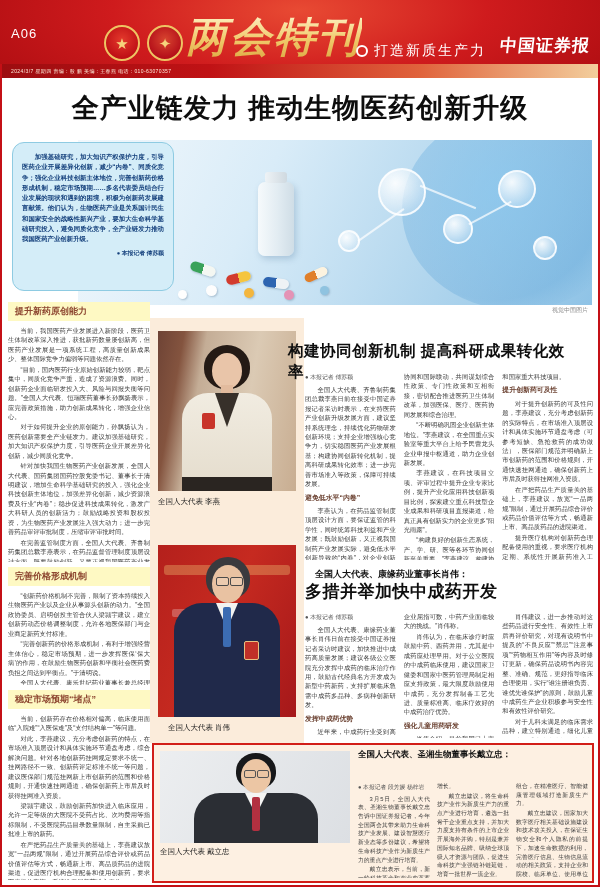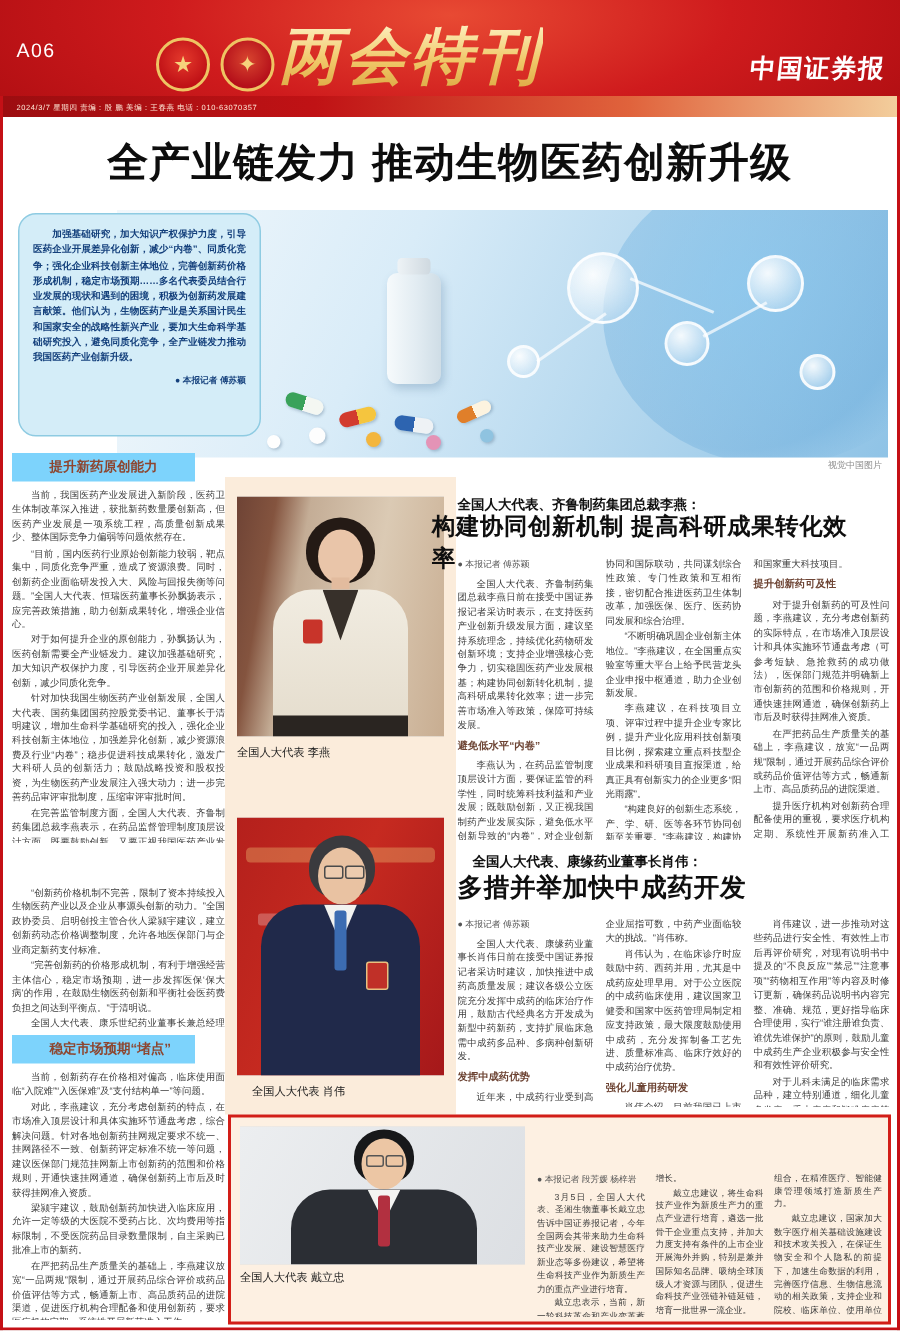--- a/index.html
+++ b/index.html
@@ -50,22 +50,22 @@
     background:linear-gradient(90deg,#eef3f6,#cfd9e0);}
   .pill{position:absolute;border-radius:999px;box-shadow:1px 1px 2px rgba(60,90,120,.3);}
   .tab{position:absolute;border-radius:50%;box-shadow:1px 1px 2px rgba(60,90,120,.3);}
   .credit{position:absolute;right:12px;top:306px;font-size:6px;color:#8c8c8c;}
   
   .intro-box{position:absolute;left:12px;top:142px;width:162px;height:149px;box-sizing:border-box;
     background:#d4edf8;border:1.5px solid #8ecbe2;border-radius:12px;padding:9px 9px 6px;z-index:5;}
   .intro-text{font-size:6.4px;line-height:1.6;color:#14407c;font-weight:bold;text-align:justify;text-indent:2em;margin:0;}
   .intro-byline{font-size:5.8px;color:#14407c;font-weight:bold;text-align:right;margin-top:5px;}
   
-  .secbar{position:absolute;left:8px;width:122px;height:19px;background:#7dd3fc;color:#8d4630;
-    font-size:9px;font-weight:bold;line-height:19px;padding-left:25px;box-sizing:border-box;}
+  .secbar{position:absolute;left:8px;width:142px;height:19px;background:#fef9c3;color:#8d4630;
+    font-size:9px;font-weight:bold;line-height:19px;padding-left:7px;box-sizing:border-box;}
   .ltext{position:absolute;left:8px;width:142px;overflow:hidden;}
   .ltext p,.col p{margin:0 0 1px;font-size:6.3px;line-height:1.5;color:#3b3b3b;text-align:justify;}
   p.p{text-indent:2em;}
   p.pc{text-indent:0;}
   p.h{font-weight:bold;color:#6d4434;font-size:6.9px;margin:4px 0 3px;text-indent:0;}
   p.byline{text-indent:0;color:#555;margin:1px 0 3px;font-size:5.9px;}
   
   .panel{position:absolute;left:150px;top:318px;width:154px;height:425px;background:#fbecdb;}
   .photo{position:absolute;overflow:hidden;background:#ddd;}
   .caption{position:absolute;text-align:left;font-size:7.5px;color:#222;}
@@ -83,20 +83,24 @@
 </head>
 <body>
 
 <div class="page">
 
   <div class="banner">
     <div class="edition">A06</div>
     <div class="emblem e1">★</div>
     <div class="emblem e2">✦</div>
     <div class="banner-title">两会特刊</div>
+    <div class="banner-sub">
+      <span class="ring"></span>
+      <span>打造新质生产力</span>
+    </div>
     <div class="masthead">中国证券报</div>
   </div>
   <div class="banner-strip"></div>
   <div class="dateline">2024/3/7 星期四 责编：殷 鹏 美编：王春燕 电话：010-63070357</div>
 
   <div class="edge l"></div>
   <div class="edge r"></div>
   <div class="edge b"></div>
 
   <div class="main-headline">全产业链发力  推动生物医药创新升级</div>
@@ -131,20 +135,21 @@
 
   <div class="secbar" style="top:302px;">提升新药原创能力</div>
   <div class="ltext" style="top:326px;height:236px;">
 
   <p class="p">当前，我国医药产业发展进入新阶段，医药卫生体制改革深入推进，获批新药数量屡创新高，但医药产业发展是一项系统工程，高质量创新成果少、整体国际竞争力偏弱等问题依然存在。</p>
       <p class="p">“目前，国内医药行业原始创新能力较弱，靶点集中，同质化竞争严重，造成了资源浪费。同时，创新药企业面临研发投入大、风险与回报失衡等问题。”全国人大代表、恒瑞医药董事长孙飘扬表示，应完善政策措施，助力创新成果转化，增强企业信心。</p>
       <p class="p">对于如何提升企业的原创能力，孙飘扬认为，医药创新需要全产业链发力。建议加强基础研究，加大知识产权保护力度，引导医药企业开展差异化创新，减少同质化竞争。</p>
       <p class="p">针对加快我国生物医药产业创新发展，全国人大代表、国药集团国药控股党委书记、董事长于清明建议，增加生命科学基础研究的投入，强化企业科技创新主体地位，加强差异化创新，减少资源浪费及行业“内卷”；稳步促进科技成果转化，激发广大科研人员的创新活力；鼓励战略投资和股权投资，为生物医药产业发展注入强大动力；进一步完善药品审评审批制度，压缩审评审批时间。</p>
       <p class="p">在完善监管制度方面，全国人大代表、齐鲁制药集团总裁李燕表示，在药品监督管理制度顶层设计方面，既要鼓励创新，又要正视我国医药产业发展的实际，在企业创新遇到问题时给予指导，避免低水平“创新”。建议国家有关部门加强政策协同和国际联动，共同谋划综合性政策、专门性政策并互相衔接，加强医保、医疗、医药协同发展和综合治理。</p>
     </div>
+  <div class="secbar" style="top:567px;">完善价格形成机制</div>
   <div class="ltext" style="top:591px;height:94px;">
 
   <p class="p">“创新药价格机制不完善，限制了资本持续投入生物医药产业以及企业从事源头创新的动力。”全国政协委员、启明创投主管合伙人梁颕宇建议，建立创新药动态价格调整制度，允许各地医保部门与企业商定新药支付标准。</p>
       <p class="p">“完善创新药的价格形成机制，有利于增强经营主体信心，稳定市场预期，进一步发挥医保‘保大病’的作用，在鼓励生物医药创新和平衡社会医药费负担之间达到平衡点。”于清明说。</p>
       <p class="p">全国人大代表、康乐世纪药业董事长兼总经理王春香建议，给予创新产品合理的价格空间，让创新型企业获得合理利润回报，更好地激励行业创新。</p>
     </div>
   <div class="secbar" style="top:690px;">稳定市场预期“堵点”</div>
   <div class="ltext" style="top:714px;height:166px;">
 
   <p class="p">当前，创新药存在价格相对偏高，临床使用面临“入院难”“入医保难”及“支付结构单一”等问题。</p>
@@ -175,21 +180,20 @@
     <div class="pp" style="left:54px;top:20px;width:32px;height:38px;border-radius:50%;background:#e9c2a2;"></div>
     <div class="pp" style="left:58px;top:32px;width:11px;height:7px;border:1px solid #4a4a4a;border-radius:2px;background:rgba(255,255,255,.15);"></div>
     <div class="pp" style="left:72px;top:32px;width:11px;height:7px;border:1px solid #4a4a4a;border-radius:2px;background:rgba(255,255,255,.15);"></div>
     <div class="pp" style="left:16px;top:58px;width:106px;height:114px;border-radius:28px 28px 0 0;background:#20294a;"></div>
     <div class="pp" style="left:58px;top:58px;width:22px;height:26px;background:#f2f2f0;clip-path:polygon(0 0,100% 0,50% 100%);"></div>
     <div class="pp" style="left:65px;top:62px;width:8px;height:40px;background:#3c6cb2;border-radius:2px;"></div>
     <div class="pp" style="left:86px;top:96px;width:13px;height:17px;border-radius:2px;background:#c03028;border:1px solid #e8c080;"></div>
   </div>
   <div class="caption" style="left:168px;top:723px;width:138px;">全国人大代表 肖伟</div>
 
-  <div class="kicker" style="left:305px;top:330px;width:288px;">全国人大代表、齐鲁制药集团总裁李燕：</div>
   <div class="headline2" style="left:288px;top:341px;width:290px;font-size:15.5px;">构建协同创新机制 提高科研成果转化效率</div>
   <div class="cols" style="left:305px;top:372px;width:288px;height:188px;">
     <div class="col">
 
     <p class="byline">● 本报记者 傅苏颖</p>
         <p class="p">全国人大代表、齐鲁制药集团总裁李燕日前在接受中国证券报记者采访时表示，在支持医药产业创新升级发展方面，建议坚持系统理念，持续优化药物研发创新环境；支持企业增强核心竞争力，切实稳固医药产业发展根基；构建协同创新转化机制，提高科研成果转化效率；进一步完善市场准入等政策，保障可持续发展。</p>
         <p class="h">避免低水平“内卷”</p>
         <p class="p">李燕认为，在药品监管制度顶层设计方面，要保证监管的科学性，同时统筹科技利益和产业发展；既鼓励创新，又正视我国制药产业发展实际，避免低水平创新导致的“内卷”，对企业创新遇到的问题给予指导。</p>
       </div>
     <div class="col">
@@ -240,20 +244,21 @@
     <div class="pp" style="left:76px;top:2px;width:40px;height:36px;border-radius:50% 50% 44% 44%;background:#17181a;"></div>
     <div class="pp" style="left:81px;top:8px;width:30px;height:34px;border-radius:50%;background:#ecc6a4;"></div>
     <div class="pp" style="left:84px;top:19px;width:10px;height:6px;border:1px solid #555;border-radius:2px;"></div>
     <div class="pp" style="left:97px;top:19px;width:10px;height:6px;border:1px solid #555;border-radius:2px;"></div>
     <div class="pp" style="left:34px;top:42px;width:124px;height:50px;border-radius:26px 26px 0 0;background:#2b2e34;"></div>
     <div class="pp" style="left:85px;top:42px;width:22px;height:22px;background:#f4f4f2;clip-path:polygon(0 0,100% 0,50% 100%);"></div>
     <div class="pp" style="left:92px;top:46px;width:8px;height:34px;background:#b23040;border-radius:2px;"></div>
   </div>
   <div class="caption" style="left:160px;top:847px;width:190px;z-index:7;">全国人大代表 戴立忠</div>
 
+  <div class="kicker" style="left:358px;top:749px;width:230px;font-size:8.5px;z-index:7;">全国人大代表、圣湘生物董事长戴立忠：</div>
   <div class="cols" style="left:358px;top:782px;width:230px;height:96px;z-index:7;gap:7px;">
     <div class="col">
 
     <p style="font-size:5.8px;" class="byline">● 本报记者 段芳媛 杨梓岩</p>
         <p style="font-size:5.8px;" class="p">3月5日，全国人大代表、圣湘生物董事长戴立忠告诉中国证券报记者，今年全国两会其带来助力生命科技产业发展、建设智慧医疗新业态等多份建议，希望将生命科技产业作为新质生产力的重点产业进行培育。</p>
         <p style="font-size:5.8px;" class="p">戴立忠表示，当前，新一轮科技革命和产业变革蓄势待发，一些重大颠覆性技术正在创造新产业新业态，特别是随着人工智能技术与生命科技融合，生命科技产业将迎来爆发性</p>
       </div>
     <div class="col">
 
     <p style="font-size:5.8px;" class="pc">增长。</p>

